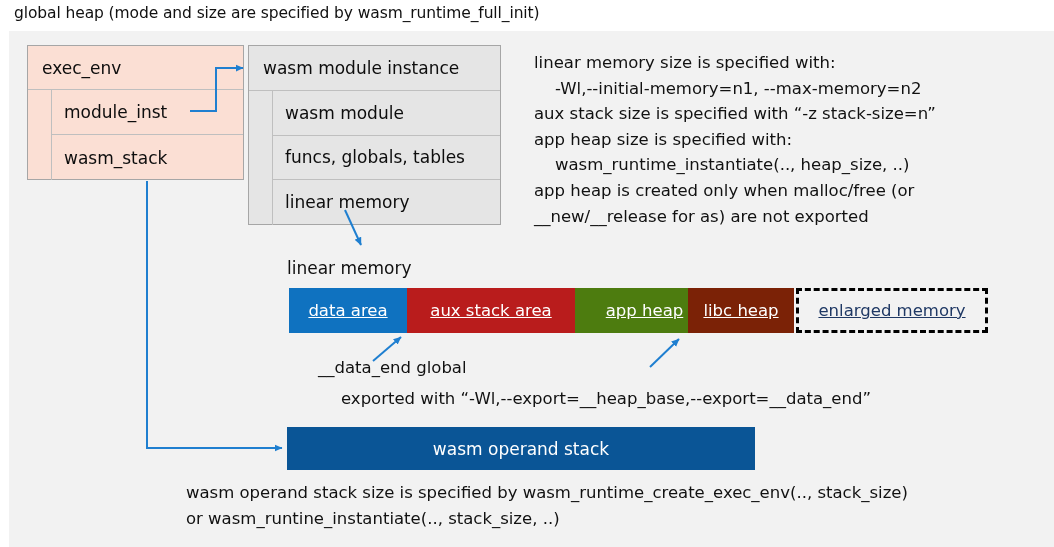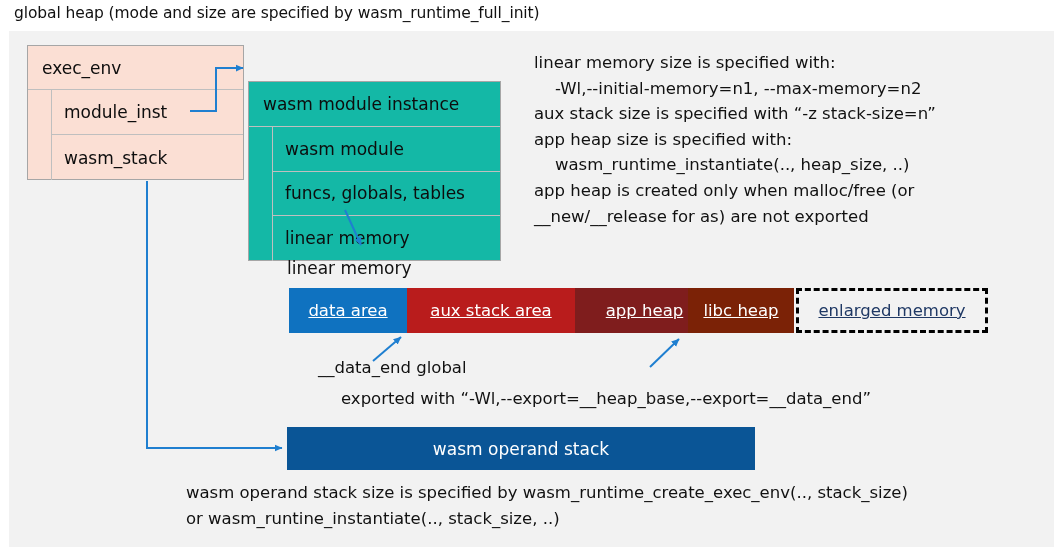--- a/index.html
+++ b/index.html
@@ -194,21 +194,21 @@
     <div class="row sub divider">
       <div class="gutter"></div>
       <div class="lbl">module_inst</div>
     </div>
     <div class="row sub">
       <div class="gutter"></div>
       <div class="lbl">wasm_stack</div>
     </div>
   </div>
 
-  <div class="struct" id="module-inst" style="background: #14b8a6; margin-top: 36px;">
+  <div class="struct" id="module-inst" style="background: #e5e5e5;">
     <div class="row head">wasm module instance</div>
     <div class="row sub divider">
       <div class="gutter"></div>
       <div class="lbl">wasm module</div>
     </div>
     <div class="row sub divider">
       <div class="gutter"></div>
       <div class="lbl">funcs, globals, tables</div>
     </div>
     <div class="row sub">
@@ -226,21 +226,21 @@
 __new/__release for as) are not exported</div>
 
   <div class="lm-label">linear memory</div>
   <div id="mem-strip">
     <div class="seg" style="width: 118px; background: rgb(15, 114, 192);">
       <span>data area</span>
     </div>
     <div class="seg" style="width: 168px; background: #b91c1c;">
       <span>aux stack area</span>
     </div>
-    <div class="seg" style="width: 113px; background: #7f1d1d; padding-left: 26px;">
+    <div class="seg" style="width: 113px; background: #4d7c0f; padding-left: 26px;">
       <span>app heap</span>
     </div>
     <div class="seg" style="width: 106px; background: rgb(123, 34, 6);">
       <span>libc heap</span>
     </div>
     <div class="seg enlarged" style="width: 192px;">
       <span>enlarged memory</span>
     </div>
   </div>
 

